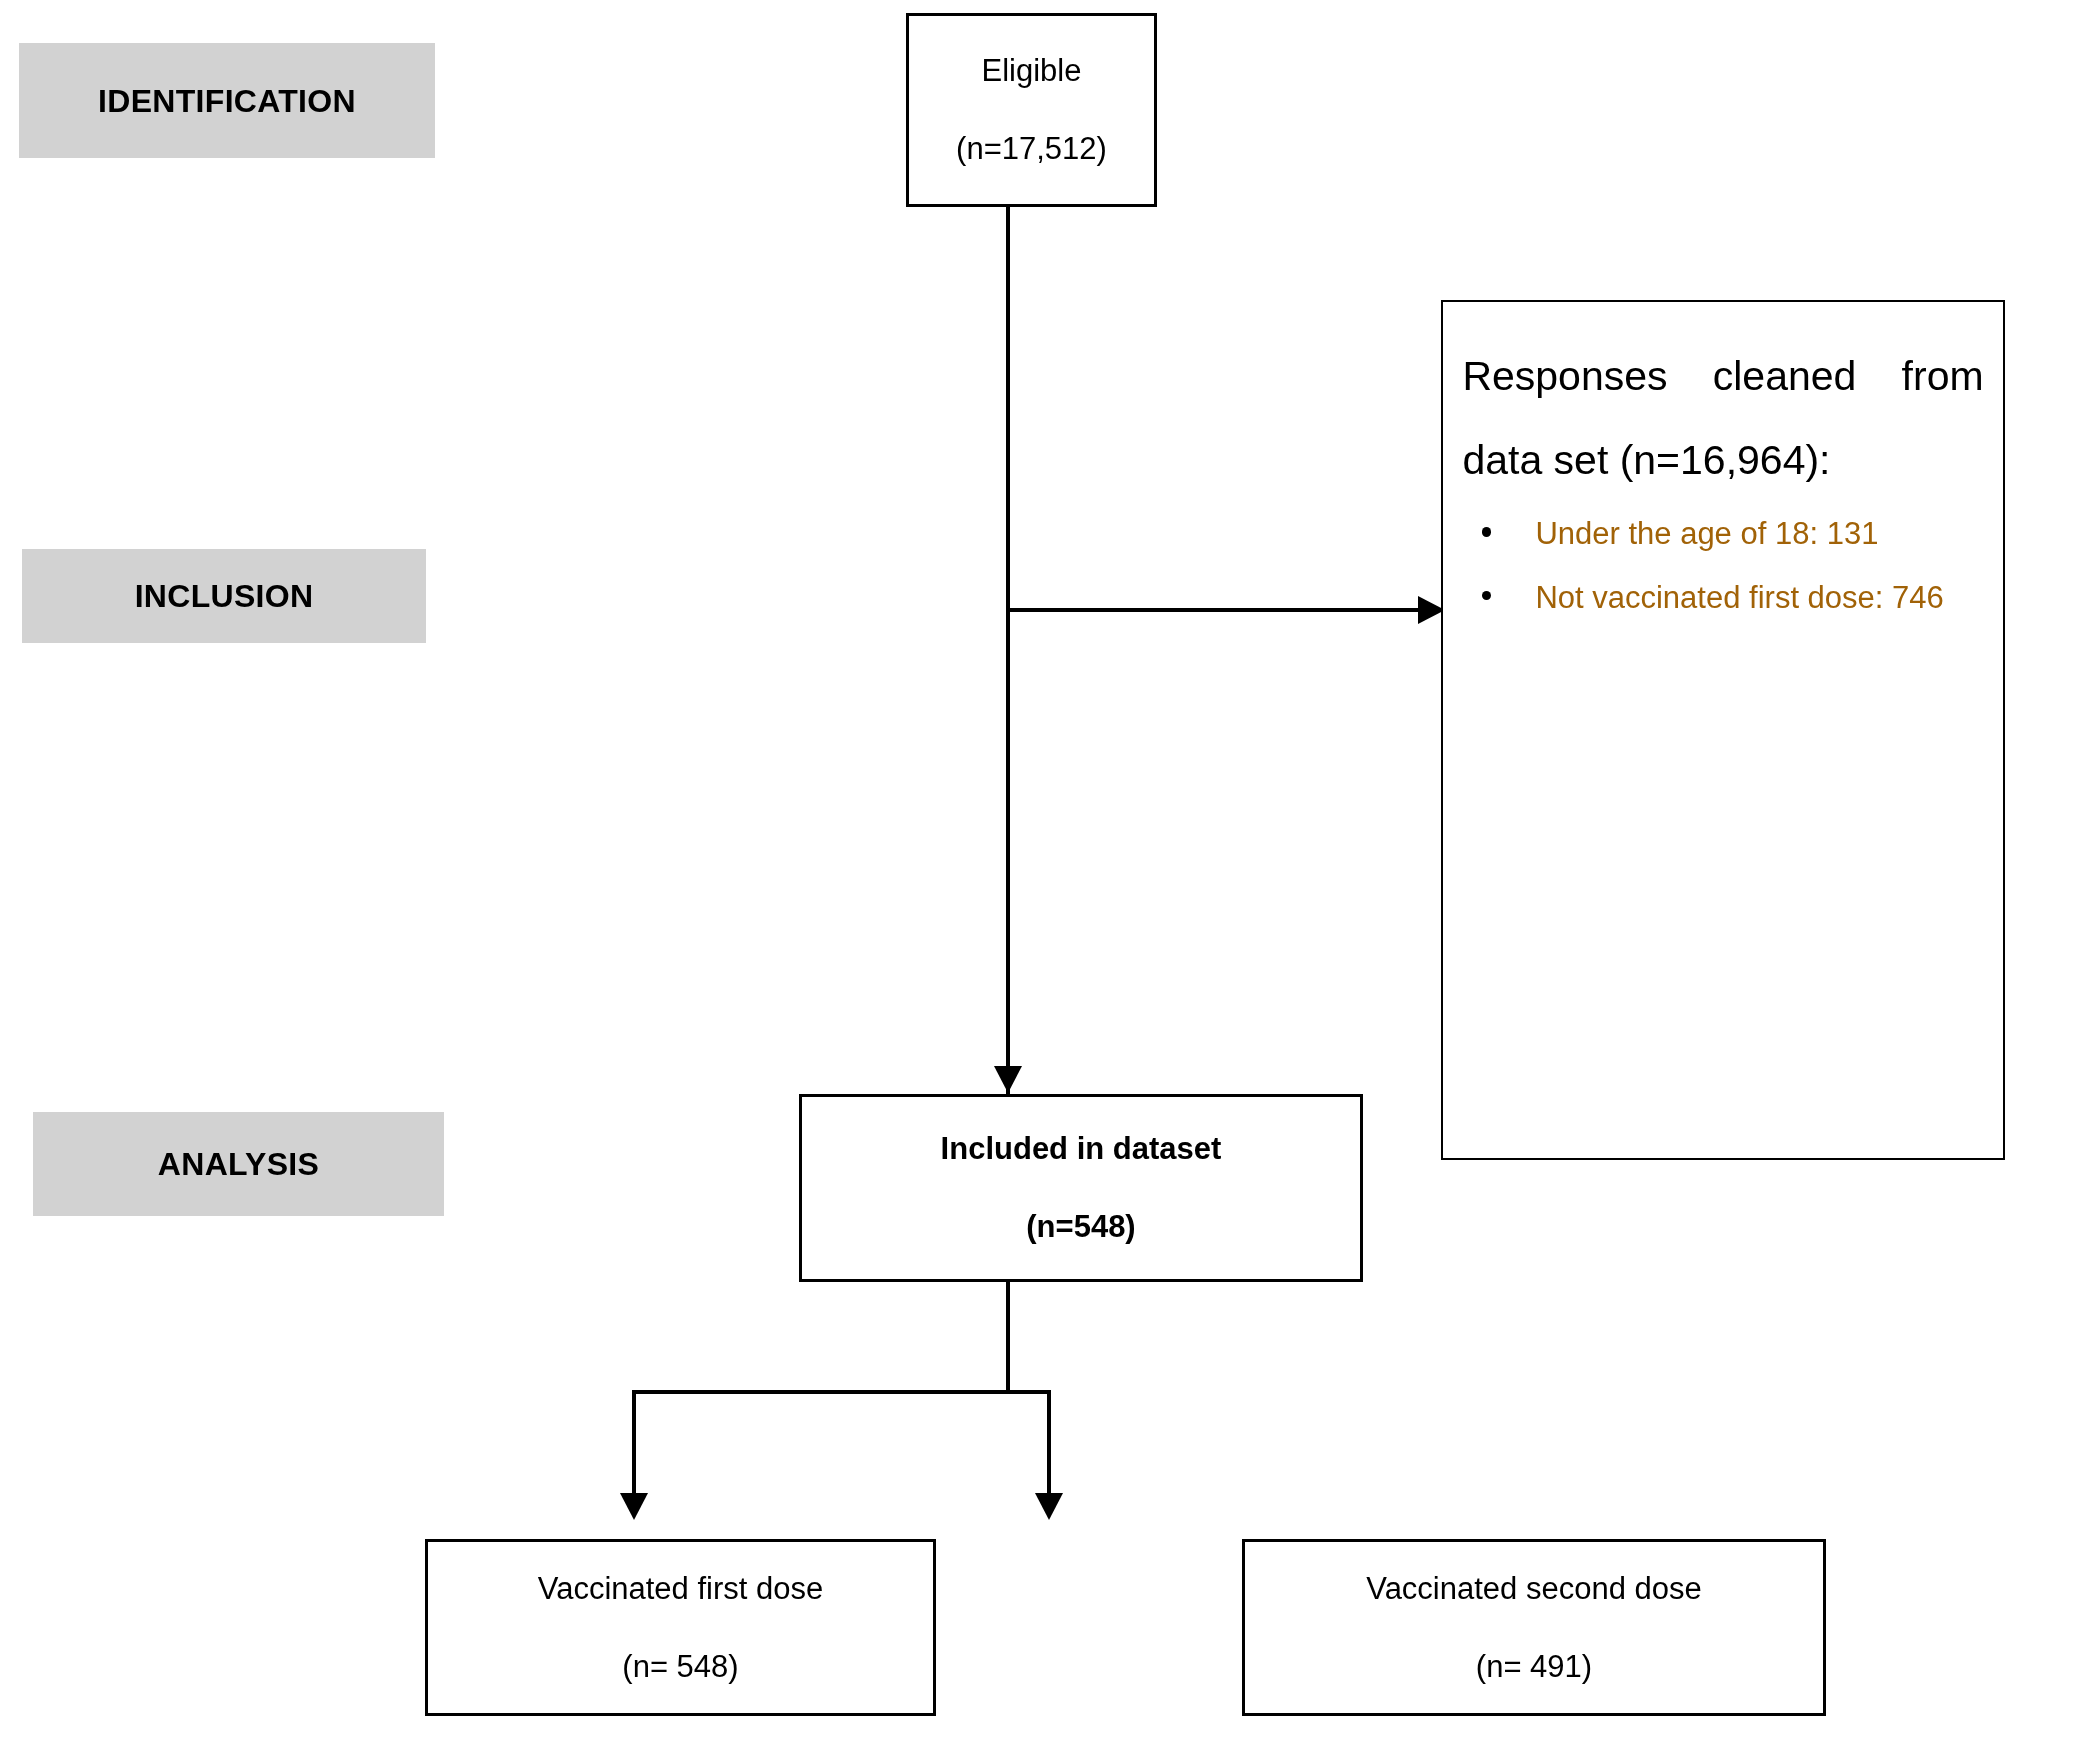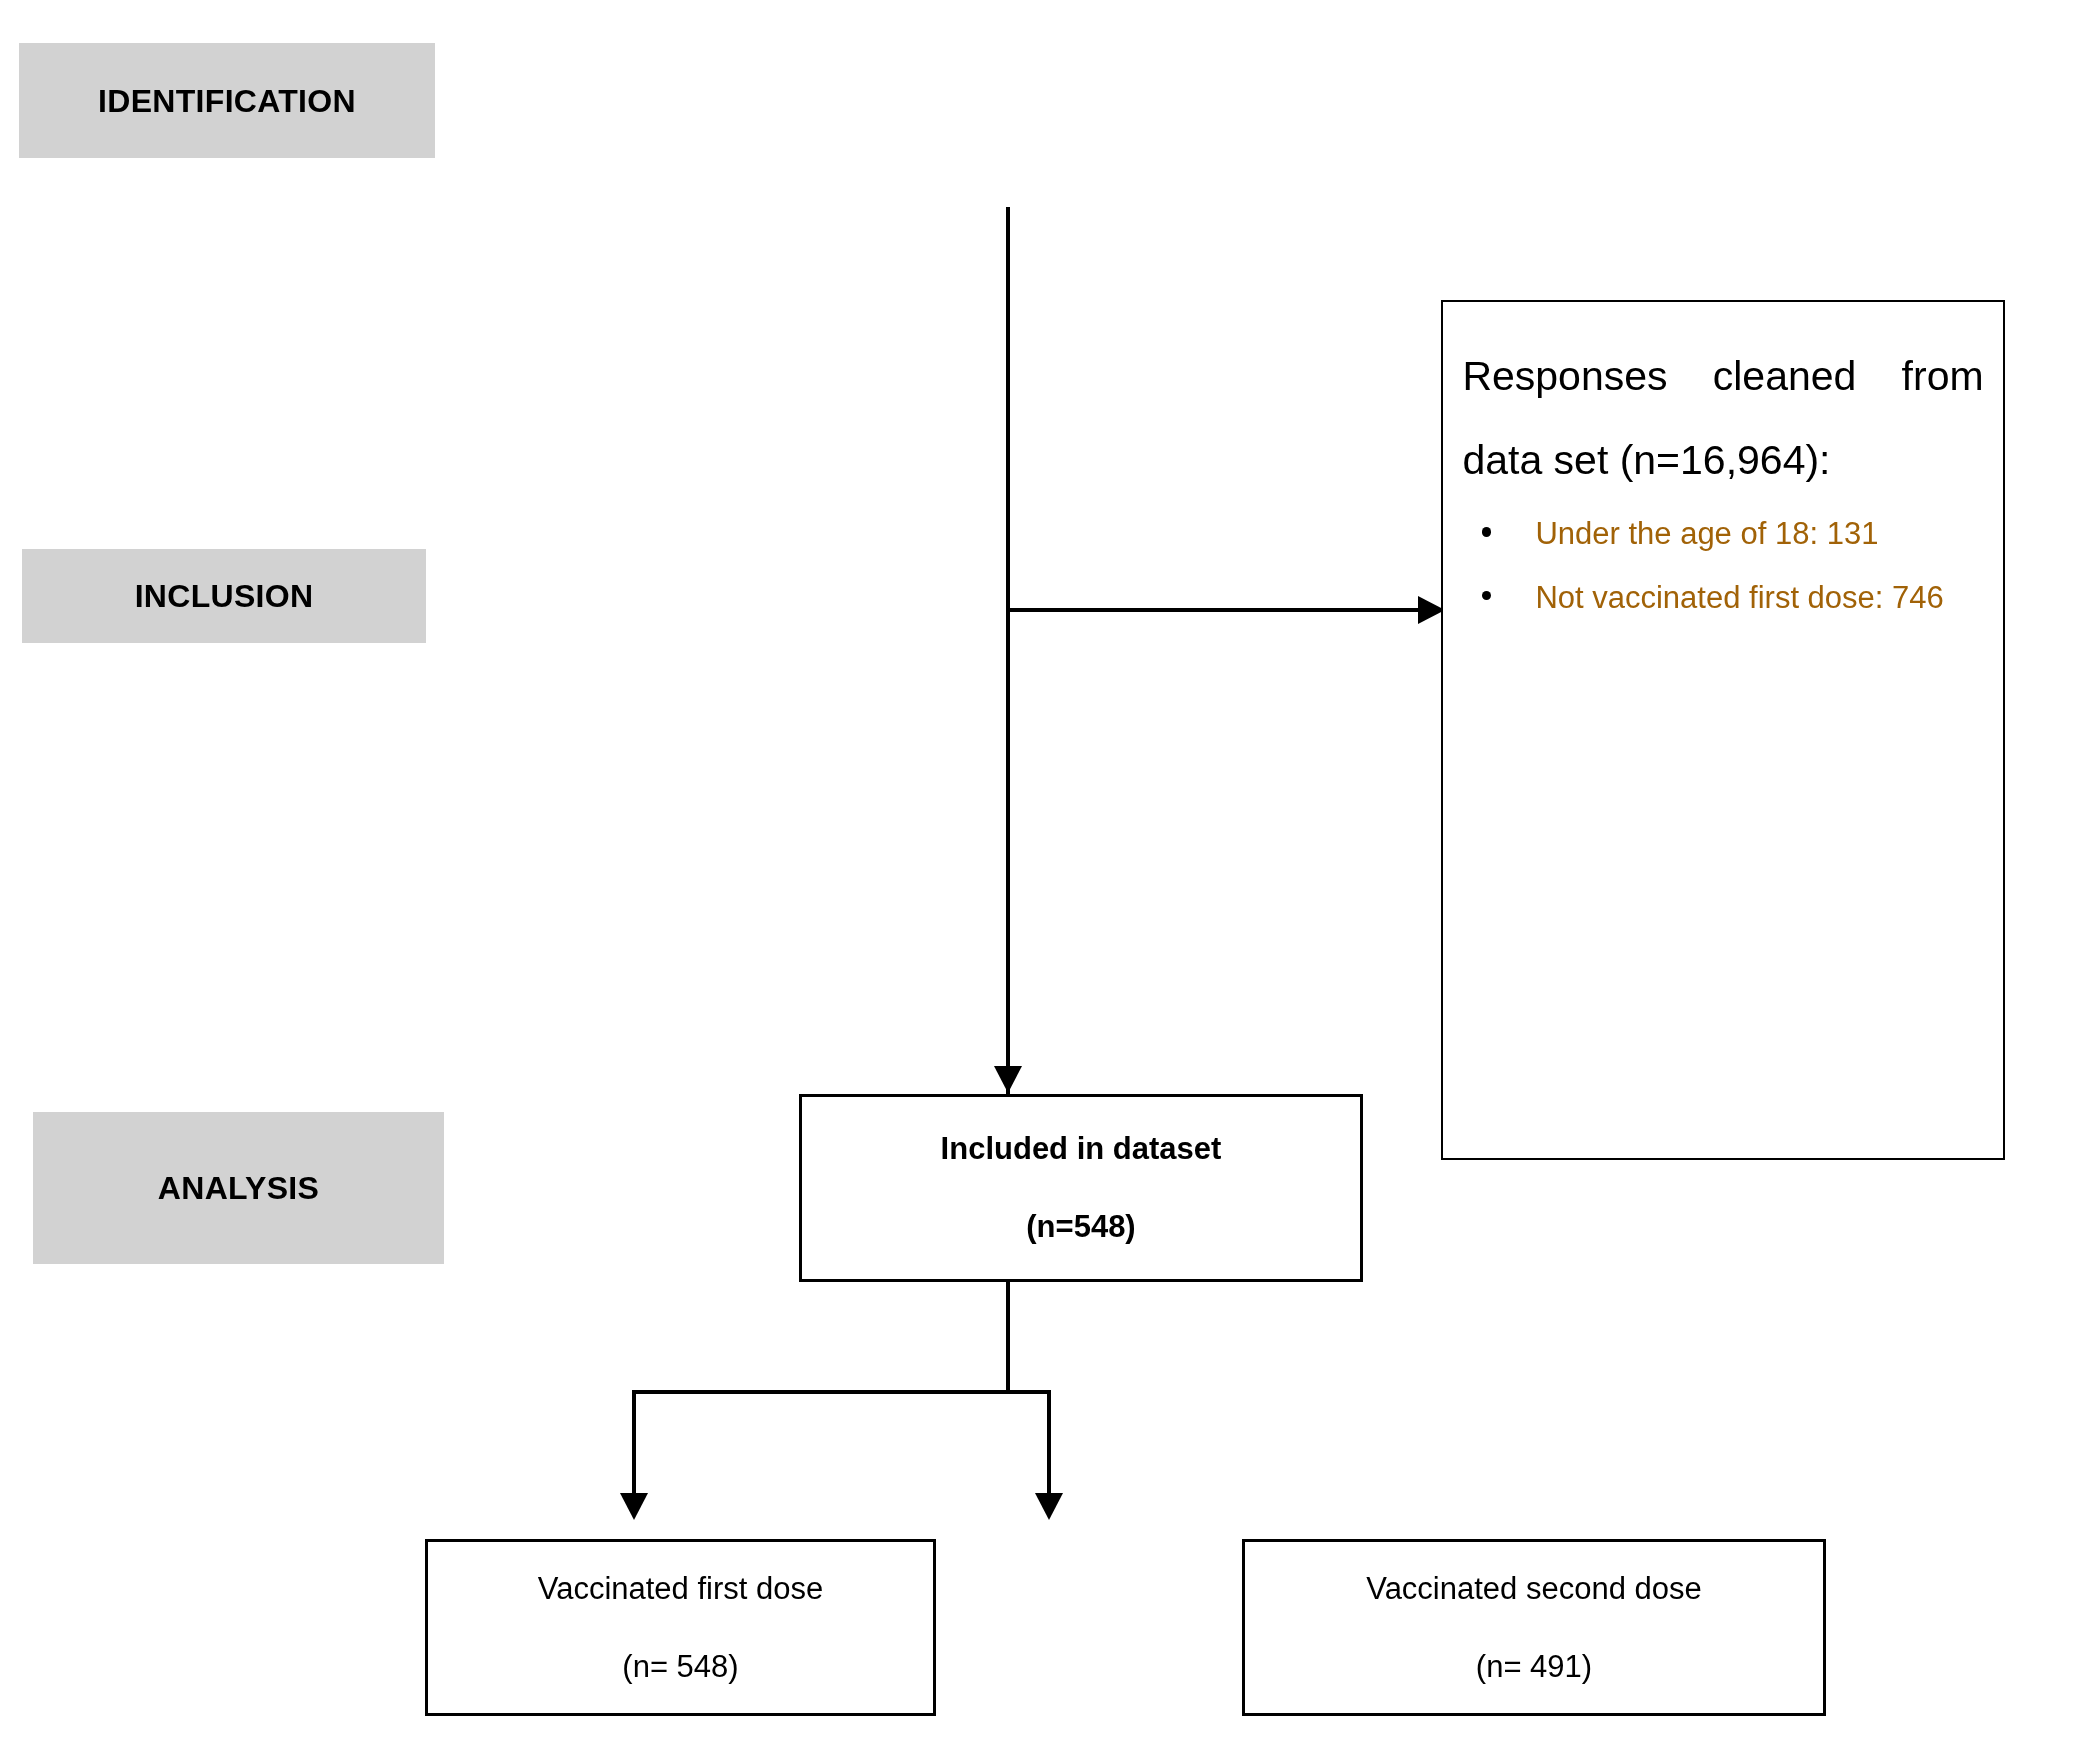--- a/index.html
+++ b/index.html
@@ -131,24 +131,28 @@
 <div id="canvas">
 
   <div class="stage-chip" id="chip-identification" style="left:19px; top:43px; width:416px; height:115px;">
     <span class="stage-text">IDENTIFICATION</span>
   </div>
 
   <div class="stage-chip" id="chip-inclusion" style="left:22px; top:549px; width:404px; height:94px;">
     <span class="stage-text">INCLUSION</span>
   </div>
 
-  <div class="stage-chip" id="chip-analysis" style="left:33px; top:1112px; width:411px; height:152px;">
+  <div class="stage-chip" id="chip-analysis" style="left:33px; top:1112px; width:411px; height:104px;">
     <span class="stage-text">ANALYSIS</span>
   </div>
 
+  <div class="flow-box" id="box-eligible" style="left:906px; top:12.6px; width:251px; height:194px;">
+    <span class="bx-line">Eligible</span>
+    <span class="bx-line gap-top">(n=17,512)</span>
+  </div>
 
   <div class="vline" id="trunk-eligible" style="left:1006px; top:207px; height:913px;"></div>
   <div class="arrow-down" id="arrow-to-included" style="left:994px; top:1066px;"></div>
 
   <div class="hline" id="branch-exclusion" style="left:1006px; top:608px; width:439px;"></div>
   <div class="arrow-right" id="arrow-to-exclusion" style="left:1418px; top:596px;"></div>
 
   <div id="exclusion-box" style="left:1441px; top:300px; width:564px; height:860px;">
     <div class="excl-head">Responses cleaned from data set (n=16,964):</div>
     <ul class="excl-list">

